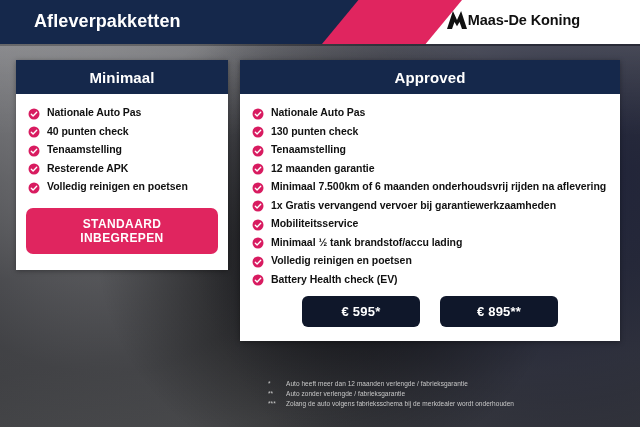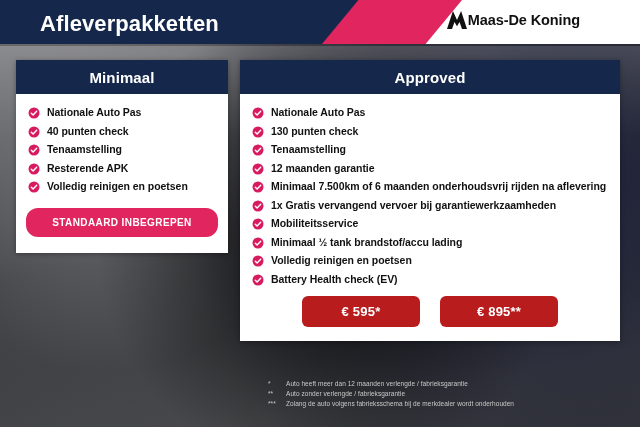--- a/index.html
+++ b/index.html
@@ -57,22 +57,22 @@
   .header-pink {
     position: absolute;
     left: 322px; top: 0;
     width: 140px;
     height: 44px;
     background: #e0255f;
     clip-path: polygon(26% 0, 100% 0, 74% 100%, 0 100%);
   }
   .header-title {
     position: absolute;
-    left: 40px; top: 11px;
-    font-size: 22px;
+    left: 34px; top: 11px;
+    font-size: 18px;
     font-weight: bold;
     color: #ffffff;
     letter-spacing: 0.1px;
   }
   .brand {
     position: absolute;
     right: 60px; top: 10px;
     display: flex;
     align-items: center;
     text-align: right;
@@ -120,21 +120,21 @@
     padding: 12px 0 12px 0;
   }
 
   .feat-list {
     list-style: none;
     margin: 0;
     padding: 0 10px 0 12px;
   }
   .feat-item {
     display: flex;
-    align-items: center;
+    align-items: flex-end;
     margin: 0 0 5px 0;
   }
   .feat-item:last-child { margin-bottom: 0; }
   .check-icon {
     flex: 0 0 auto;
     width: 12px; height: 12px;
     margin-top: 1px;
     margin-right: 7px;
   }
   .feat-text {
@@ -148,37 +148,37 @@
   .std-btn-wrap {
     padding: 14px 10px 4px 10px;
   }
   .std-btn {
     display: block;
     width: 100%;
     border: none;
     background: #e0255f;
     color: #ffffff;
     font-family: "Liberation Sans", sans-serif;
-    font-size: 10px;
+    font-size: 12px;
     font-weight: bold;
     letter-spacing: 0.4px;
     padding: 9px 17px;
-    border-radius: 12px;
+    border-radius: 7px;
     cursor: pointer;
   }
 
   .price-row {
     display: flex;
     justify-content: center;
     gap: 20px;
     padding: 10px 0 2px 0;
   }
   .price-btn {
     border: none;
-    background: #b91c1c;
+    background: #0f172a;
     color: #ffffff;
     font-family: "Liberation Sans", sans-serif;
     font-size: 13px;
     font-weight: bold;
     padding: 8px 0;
     width: 118px;
     border-radius: 6px;
     cursor: pointer;
     letter-spacing: 0.2px;
   }

